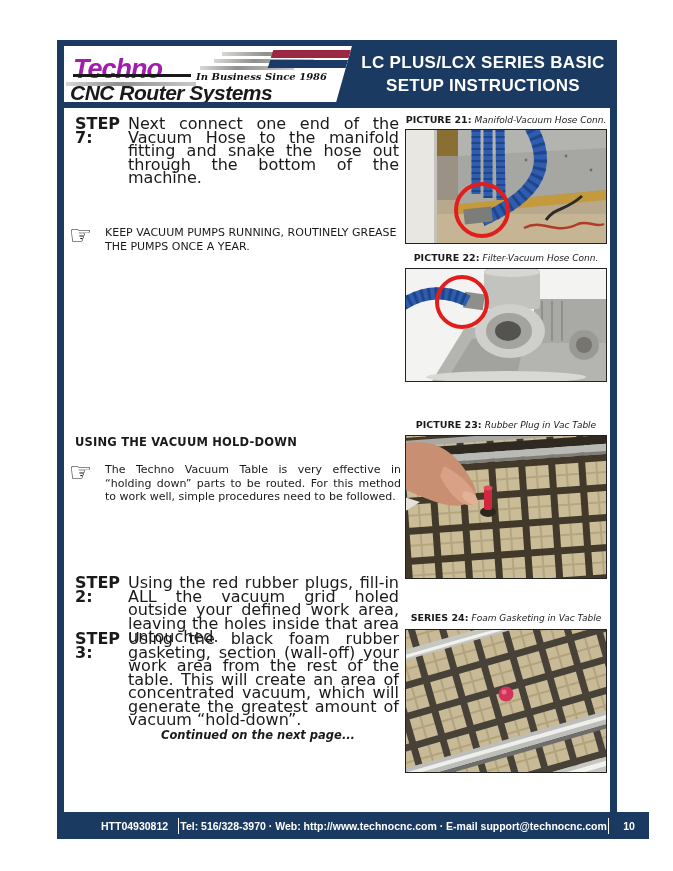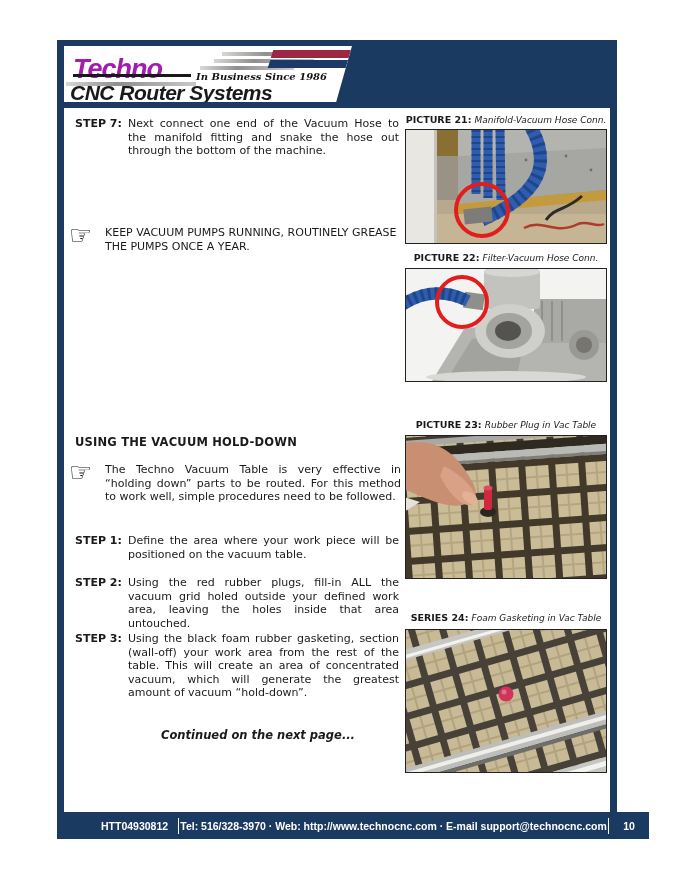--- a/index.html
+++ b/index.html
@@ -47,21 +47,21 @@
   .logo-sub{
     position:absolute;left:6px;top:36px;
     font:italic 900 21px/22px "Liberation Sans",sans-serif;letter-spacing:-0.5px;color:#191919;
     white-space:nowrap;
   }
   .title{
     position:absolute;left:300px;top:11px;width:252px;text-align:center;color:#ffffff;
   }
   .title div{font:900 17px/23px "Liberation Sans",sans-serif;letter-spacing:0.3px;white-space:nowrap;}
   
-  .step{position:absolute;left:18px;width:324px;display:flex;font-size:11px;line-height:13.5px;}
+  .step{position:absolute;left:18px;width:324px;display:flex;font-size:16px;line-height:13.5px;}
   .step-label{flex:none;width:53px;font-weight:bold;}
   .step-text{flex:1;text-align:justify;}
   .note{position:absolute;left:12px;width:332px;display:flex;font-size:11px;line-height:13.5px;}
   .hand{flex:none;width:36px;font-size:26px;line-height:18px;color:#111;}
   .note-text{flex:1;}
   .note-text.just{text-align:justify;}
   .heading{position:absolute;left:18px;font:700 11.5px/14px "DejaVu Sans",sans-serif;letter-spacing:0.2px;}
   .continued{position:absolute;left:104px;font:italic 700 11.5px/14px "DejaVu Sans",sans-serif;}
   
   .fig-caption{position:absolute;left:348px;width:202px;text-align:center;white-space:nowrap;font-size:9.5px;}
@@ -95,42 +95,42 @@
         <div class="stripe s3"></div>
         <div class="stripe s4"></div>
         <div class="bar red"></div>
         <div class="bar navy"></div>
         <div class="logo-brand">Techno</div>
         <div class="logo-underline"></div>
         <div class="logo-inc">Inc.</div>
         <div class="logo-tagline">In Business Since 1986</div>
         <div class="logo-sub">CNC Router Systems</div>
       </div>
+      <div class="title">
+        <div>LC PLUS/LCX SERIES BASIC</div>
+        <div>SETUP INSTRUCTIONS</div>
+      </div>
     </div>
 
     <div class="step" style="top:77px;">
       <div class="step-label">STEP 7:</div>
       <div class="step-text">Next connect one end of the Vacuum Hose to the manifold fitting and snake the hose out through the bottom of the machine.</div>
     </div>
     <div class="note" style="top:186px;">
       <div class="hand">☞</div>
       <div class="note-text">KEEP VACUUM PUMPS RUNNING, ROUTINELY GREASE THE PUMPS ONCE A YEAR.</div>
     </div>
 
     <div class="heading" style="top:395px;text-align:center;">USING THE VACUUM HOLD-DOWN</div>
 
     <div class="note" style="top:423px;">
       <div class="hand">☞</div>
       <div class="note-text just">The Techno Vacuum Table is very effective in “holding down” parts to be routed. For this method to work well, simple procedures need to be followed.</div>
     </div>
 
-    <div class="step" style="top:494px;">
-      <div class="step-label">STEP 1:</div>
-      <div class="step-text">Define the area where your work piece will be positioned on the vacuum table.</div>
-    </div>
     <div class="step" style="top:536px;">
       <div class="step-label">STEP 2:</div>
       <div class="step-text">Using the red rubber plugs, fill-in ALL the vacuum grid holed outside your defined work area, leaving the holes inside that area untouched.</div>
     </div>
     <div class="step" style="top:592px;">
       <div class="step-label">STEP 3:</div>
       <div class="step-text">Using the black foam rubber gasketing, section (wall-off) your work area from the rest of the table. This will create an area of concentrated vacuum, which will generate the greatest amount of vacuum “hold-down”.</div>
     </div>
 
     <div class="continued" style="top:688px;">Continued on the next page...</div>

